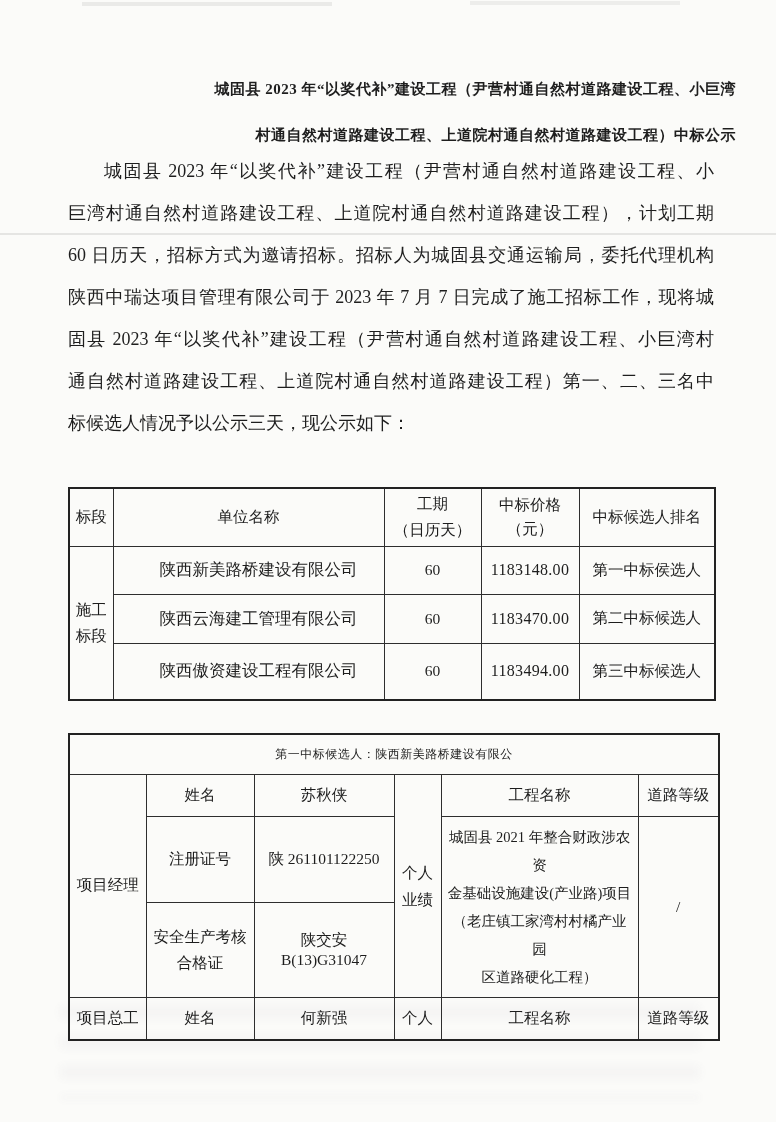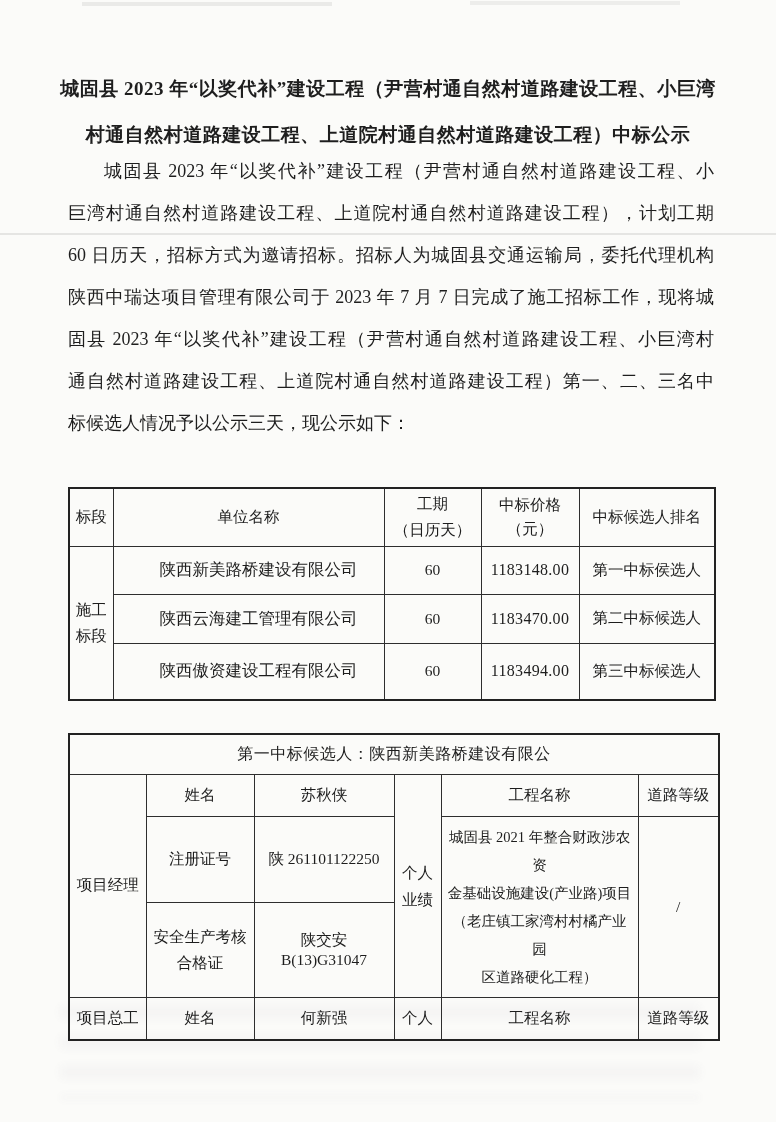--- a/index.html
+++ b/index.html
@@ -12,37 +12,37 @@
     font-family:"Liberation Serif","DejaVu Serif",serif;
     color:#1e1e1e;
   }
   
   .scan-streak{position:absolute;left:0;width:776px;height:2px;background:rgba(150,150,150,.22);}
   .scan-top-a{position:absolute;left:82px;top:2px;width:250px;height:4px;background:rgba(190,190,190,.28);}
   .scan-top-b{position:absolute;left:470px;top:1px;width:210px;height:4px;background:rgba(195,195,195,.25);}
   .bleed{position:absolute;left:60px;top:1005px;width:640px;height:95px;
     background:repeating-linear-gradient(180deg,rgba(120,115,135,.10) 0 14px,rgba(120,115,135,0) 14px 30px);
     filter:blur(4px);opacity:.45;}
-  .title{position:absolute;left:40px;top:66px;width:696px;text-align:center;
-    font-weight:bold;font-size:19px;line-height:46px;letter-spacing:.5px;}
+  .title{position:absolute;left:40px;top:66px;width:696px;text-align:right;
+    font-weight:bold;font-size:15px;line-height:46px;letter-spacing:.5px;}
   .intro{position:absolute;left:68px;top:150px;width:646px;font-size:18px;}
   .intro .ln{height:42px;line-height:42px;white-space:nowrap;}
   .intro .j{text-align:justify;text-align-last:justify;white-space:normal;overflow:hidden;}
   .intro .indent{padding-left:36px;}
   .sec-heading{position:absolute;left:66px;font-size:18px;line-height:24px;}
   table{border-collapse:collapse;table-layout:fixed;position:absolute;background:transparent;}
   td{border:1.5px solid #2e2e2e;text-align:center;vertical-align:middle;
      padding:0 2px;font-size:15.5px;color:#1d1d1d;overflow:hidden;}
   .t1{left:68px;top:487px;width:646px;border:2px solid #222;}
   .t2{left:68px;top:733px;width:650px;border:2px solid #222;}
   .t1 .hdr td{font-size:15.5px;line-height:24px;}
   .t1 .company{font-size:16.5px;padding-left:22px;}
   .t1 .price{font-size:16px;letter-spacing:.3px;}
   .stack div{line-height:26px;}
-  .t2 .tbl-title{font-size:16px;letter-spacing:.5px;}
+  .t2 .tbl-title{font-size:12px;letter-spacing:.5px;}
   .t2 .proj{font-size:14.5px;line-height:28px;padding:6px 4px;}
   .t2 .val{font-size:15.5px;}
   .t2 .perf div{line-height:27px;}
 </style>
 </head>
 <body>
 
 <div class="page">
 
   <div class="scan-top-a"></div>

